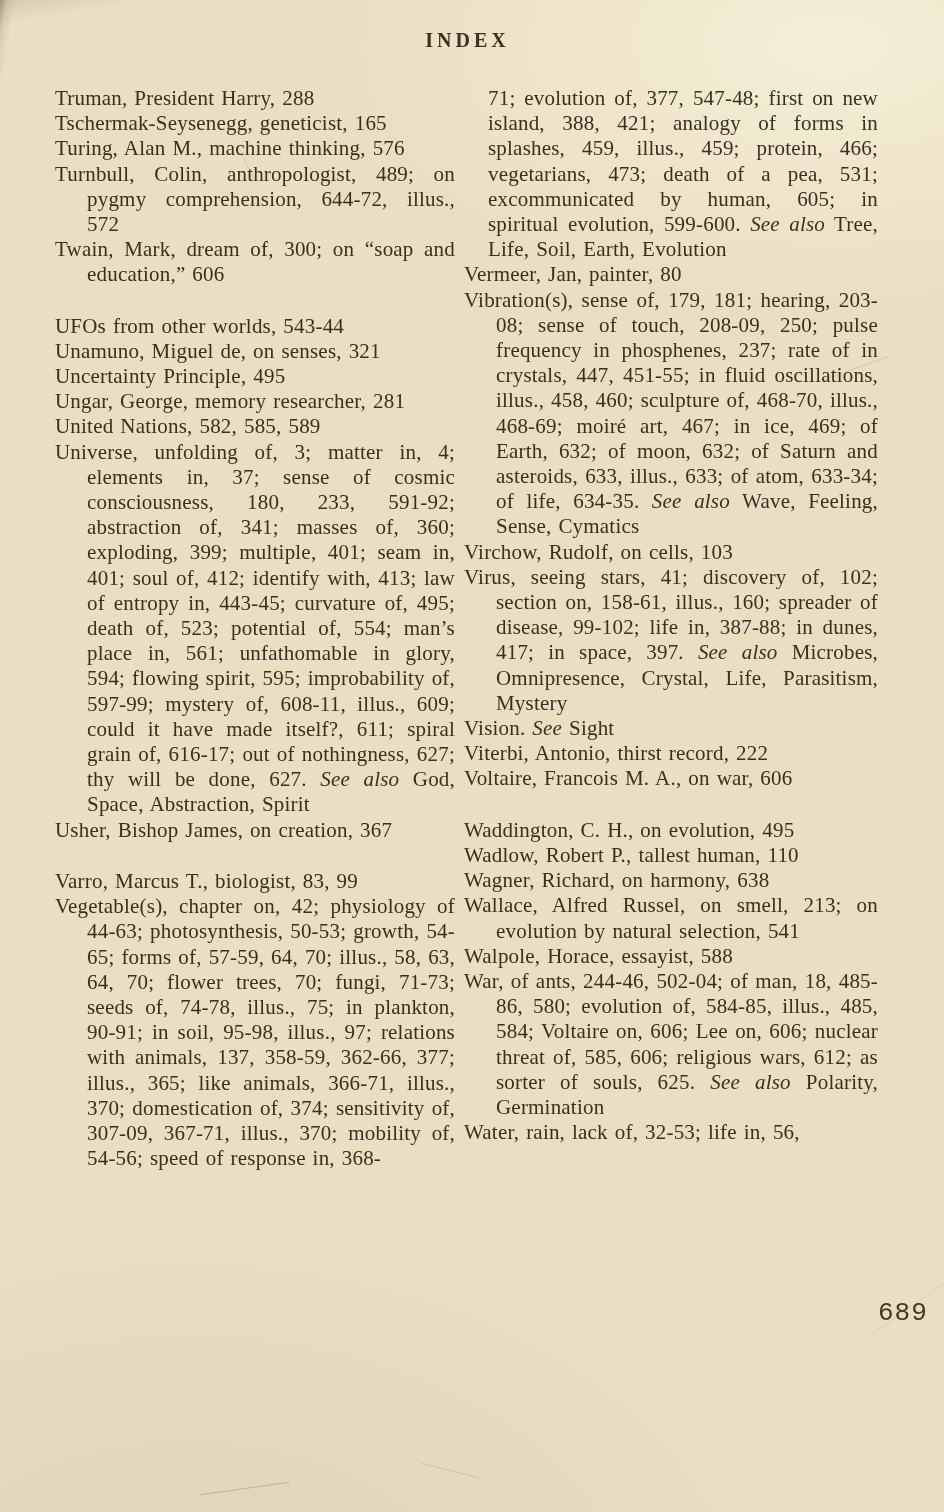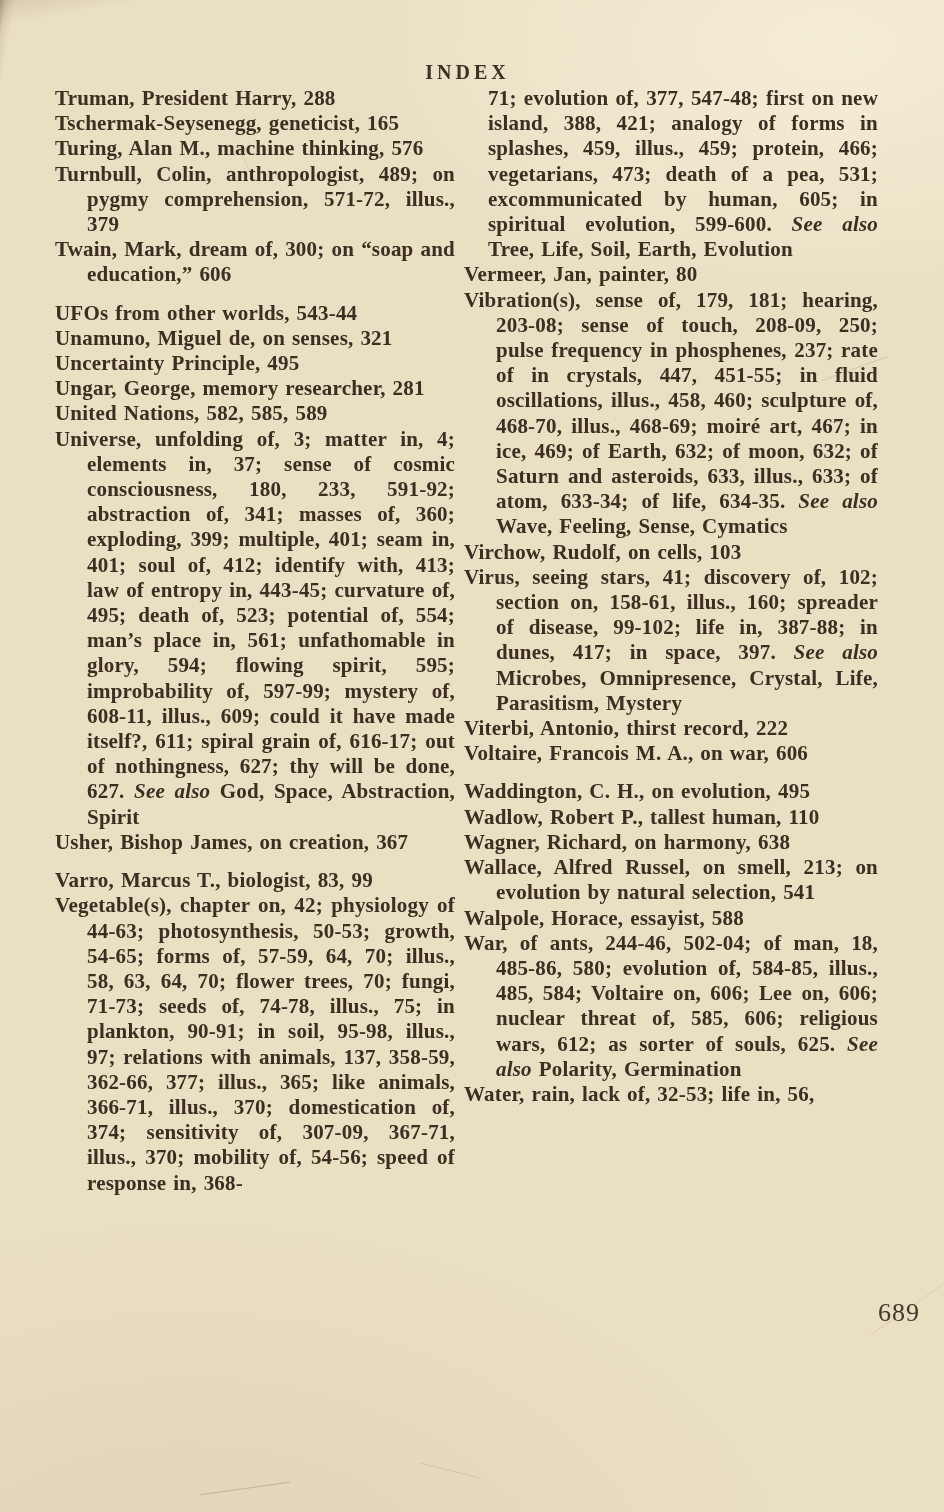--- a/index.html
+++ b/index.html
@@ -41,97 +41,97 @@
   .page-title {
     position: absolute;
     top: 29px;
     left: 55px;
     width: 825px;
     text-align: center;
     font-size: 20px;
     letter-spacing: 4px;
     font-weight: bold;
     color: #3c3123;
-    margin-top: 32px;
   }
 
   .col {
     position: absolute;
     top: 86px;
     text-align: justify;
     font-size: 21px;
     line-height: 25.2px;
     letter-spacing: 0.2px;
     word-spacing: 1.5px;
     hyphens: auto;
-    font-weight: bold;
     -webkit-hyphens: auto;
   }
   .col.left  { left: 55px;  width: 400px; }
   .col.right { left: 464px; width: 414px; }
 
   .entry {
     margin: 0;
     padding-left: 32px;
     text-indent: -32px;
   }
   .entry.continuation {
     padding-left: 24px;
     text-indent: 0;
   }
   .entry.gap {
-    margin-top: 13px;
+    margin-top: 26px;
   }
   .entry i {
     font-style: italic;
   }
 
   .page-number {
     position: absolute;
     left: 878px;
     top: 1298px;
     font-size: 26px;
     letter-spacing: 1px;
     color: #43382a;
+    font-family: Liberation Mono, monospace;
   }
 </style>
 </head>
 <body>
 
 <div class="edge-shade"></div>
 <div class="scratch s1"></div>
 <div class="scratch s2"></div>
 <div class="scratch s3"></div>
 <div class="scratch s4"></div>
 <div class="scratch s5"></div>
 
 <div class="page-title">INDEX</div>
 
 <div class="col left">
     <p class="entry">Truman, President Harry, 288</p>
     <p class="entry">Tschermak-Seysenegg, geneticist, 165</p>
     <p class="entry">Turing, Alan M., machine thinking, 576</p>
-    <p class="entry">Turnbull, Colin, anthropologist, 489; on pygmy comprehension, 571-72, illus., 379</p>
+    <p class="entry">Turnbull, Colin, anthropologist, 489; on pygmy comprehension, 644-72, illus., 572</p>
     <p class="entry">Twain, Mark, dream of, 300; on “soap and education,” 606</p>
     <p class="entry gap">UFOs from other worlds, 543-44</p>
     <p class="entry">Unamuno, Miguel de, on senses, 321</p>
     <p class="entry">Uncertainty Principle, 495</p>
     <p class="entry">Ungar, George, memory researcher, 281</p>
     <p class="entry">United Nations, 582, 585, 589</p>
     <p class="entry">Universe, unfolding of, 3; matter in, 4; elements in, 37; sense of cosmic consciousness, 180, 233, 591-92; abstraction of, 341; masses of, 360; exploding, 399; multiple, 401; seam in, 401; soul of, 412; identify with, 413; law of entropy in, 443-45; curvature of, 495; death of, 523; potential of, 554; man’s place in, 561; unfathomable in glory, 594; flowing spirit, 595; improbability of, 597-99; mystery of, 608-11, illus., 609; could it have made itself?, 611; spiral grain of, 616-17; out of nothingness, 627; thy will be done, 627. <i>See also</i> God, Space, Abstraction, Spirit</p>
     <p class="entry">Usher, Bishop James, on creation, 367</p>
     <p class="entry gap">Varro, Marcus T., biologist, 83, 99</p>
     <p class="entry">Vegetable(s), chapter on, 42; physiology of 44-63; photosynthesis, 50-53; growth, 54-65; forms of, 57-59, 64, 70; illus., 58, 63, 64, 70; flower trees, 70; fungi, 71-73; seeds of, 74-78, illus., 75; in plankton, 90-91; in soil, 95-98, illus., 97; relations with animals, 137, 358-59, 362-66, 377; illus., 365; like animals, 366-71, illus., 370; domestication of, 374; sensitivity of, 307-09, 367-71, illus., 370; mobility of, 54-56; speed of response in, 368-</p>
   </div>
 <div class="col right">
     <p class="entry continuation">71; evolution of, 377, 547-48; first on new island, 388, 421; analogy of forms in splashes, 459, illus., 459; protein, 466; vegetarians, 473; death of a pea, 531; excommunicated by human, 605; in spiritual evolution, 599-600. <i>See also</i> Tree, Life, Soil, Earth, Evolution</p>
     <p class="entry">Vermeer, Jan, painter, 80</p>
     <p class="entry">Vibration(s), sense of, 179, 181; hearing, 203-08; sense of touch, 208-09, 250; pulse frequency in phosphenes, 237; rate of in crystals, 447, 451-55; in fluid oscillations, illus., 458, 460; sculpture of, 468-70, illus., 468-69; moiré art, 467; in ice, 469; of Earth, 632; of moon, 632; of Saturn and asteroids, 633, illus., 633; of atom, 633-34; of life, 634-35. <i>See also</i> Wave, Feeling, Sense, Cymatics</p>
     <p class="entry">Virchow, Rudolf, on cells, 103</p>
     <p class="entry">Virus, seeing stars, 41; discovery of, 102; section on, 158-61, illus., 160; spreader of disease, 99-102; life in, 387-88; in dunes, 417; in space, 397. <i>See also</i> Microbes, Omnipresence, Crystal, Life, Parasitism, Mystery</p>
+    <p class="entry">Vision. <i>See</i> Sight</p>
     <p class="entry">Viterbi, Antonio, thirst record, 222</p>
     <p class="entry">Voltaire, Francois M. A., on war, 606</p>
     <p class="entry gap">Waddington, C. H., on evolution, 495</p>
     <p class="entry">Wadlow, Robert P., tallest human, 110</p>
     <p class="entry">Wagner, Richard, on harmony, 638</p>
     <p class="entry">Wallace, Alfred Russel, on smell, 213; on evolution by natural selection, 541</p>
     <p class="entry">Walpole, Horace, essayist, 588</p>
     <p class="entry">War, of ants, 244-46, 502-04; of man, 18, 485-86, 580; evolution of, 584-85, illus., 485, 584; Voltaire on, 606; Lee on, 606; nuclear threat of, 585, 606; religious wars, 612; as sorter of souls, 625. <i>See also</i> Polarity, Germination</p>
     <p class="entry">Water, rain, lack of, 32-53; life in, 56,</p>
   </div>

